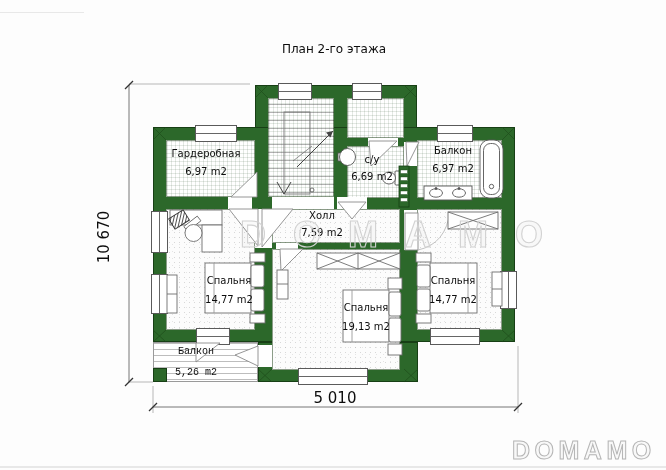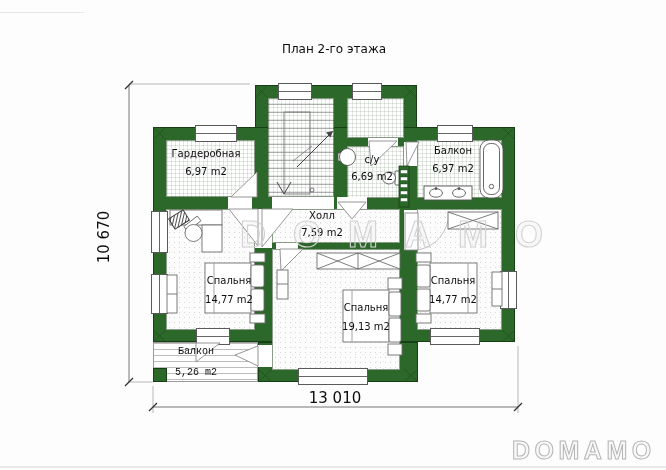--- a/index.html
+++ b/index.html
@@ -267,18 +267,18 @@
   <div class="rlabel" style="left:428px;top:276px;width:50px;">
     <div class="rname">Спальня</div>
     <div class="rarea" style="margin-top:9px;">14,77 m2</div>
   </div>
   <div class="rlabel" style="left:160px;top:347px;width:72px;font-family:Liberation Mono, monospace;">
     <div class="rname">Балкон</div>
     <div class="rarea" style="margin-top:11px;">5,26 m2</div>
   </div>
 
   <div class="dim" style="left:72px;top:228px;width:64px;height:18px;transform:rotate(-90deg);">10 670</div>
-  <div class="dim" style="left:302px;top:389px;width:66px;">13 010</div>
+  <div class="dim" style="left:302px;top:389px;width:66px;">5 010</div>
 
   <div class="outline-big" style="left:240px;top:214px;font-size:36px;letter-spacing:27px;">DOMAMO</div>
   <div class="outline-logo" style="left:512px;top:436px;font-size:25px;letter-spacing:4.5px;">DOMAMO</div>
 
 </div>
 
 </body></html>

